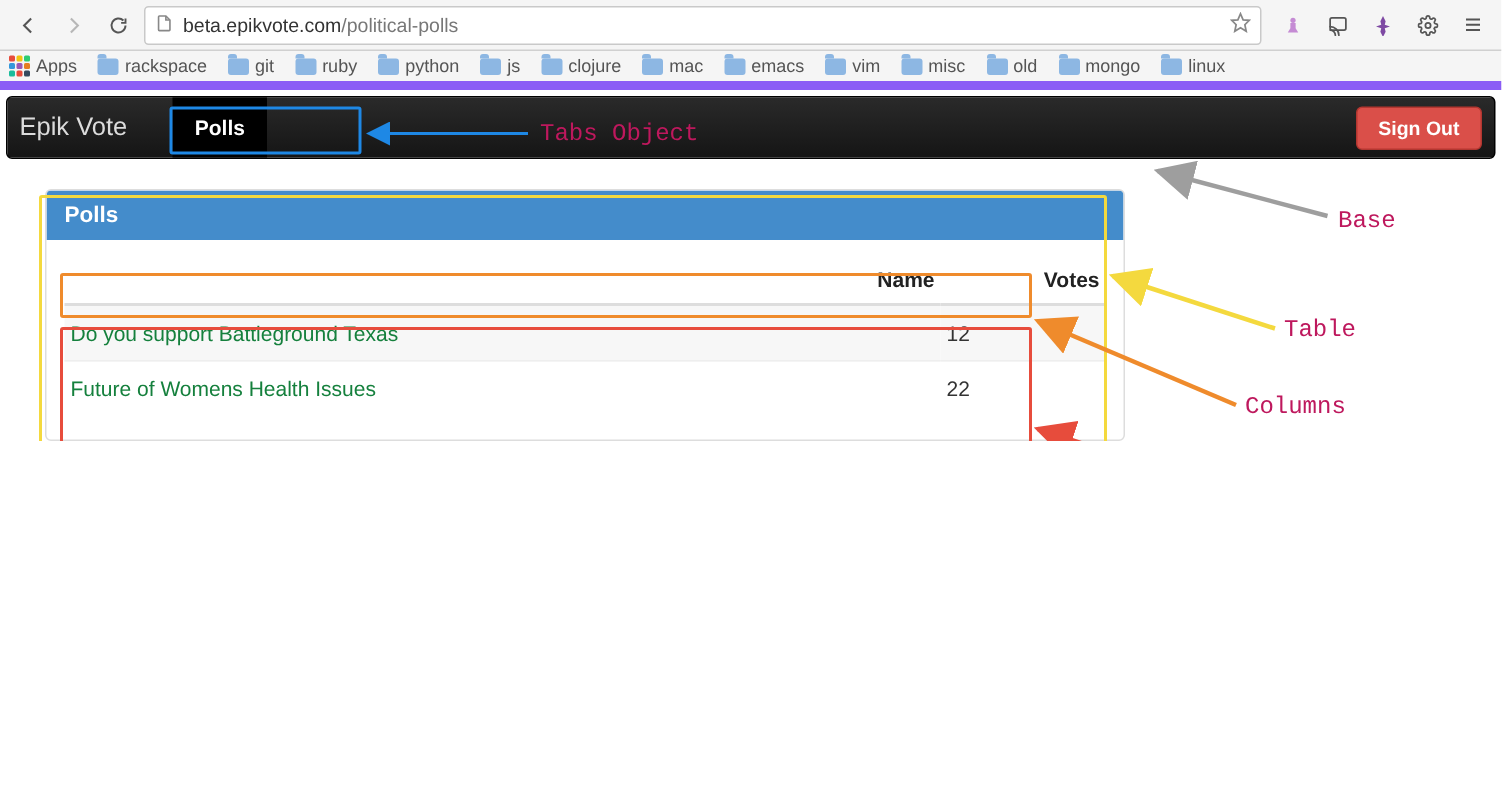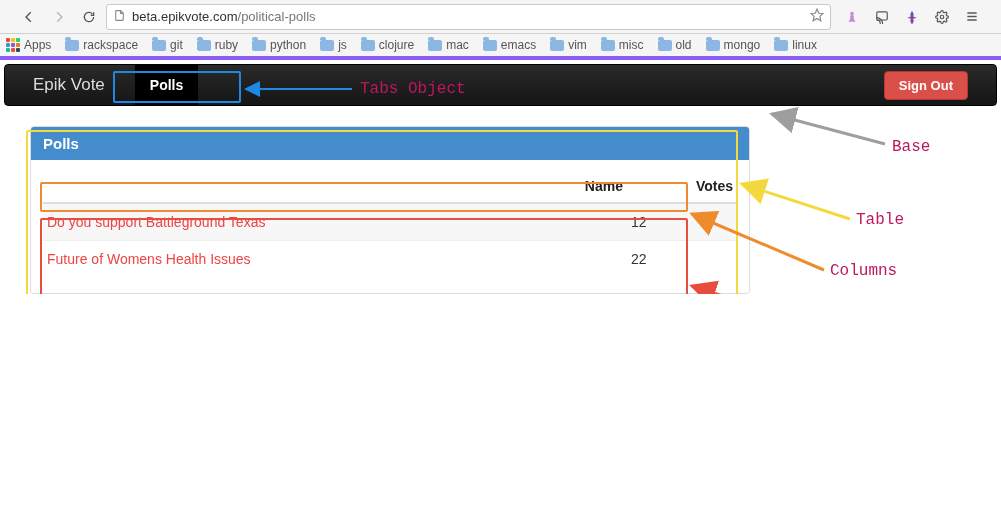--- a/index.html
+++ b/index.html
@@ -1,56 +1,56 @@
 <!DOCTYPE html>
 <html><head>
 <meta charset="utf-8">
 <style>
   html,body{margin:0;padding:0;font-family:"Helvetica Neue",Arial,sans-serif;background:#fff;color:#333}
   *{box-sizing:border-box}
 
   
-  .chrome-toolbar{height:34px;background:#f5f5f5;border-bottom:1px solid #d0d0d0;display:flex;align-items:center;padding:0 16px;gap:4px}
+  .chrome-toolbar{height:34px;background:#f5f5f5;border-bottom:1px solid #d0d0d0;display:flex;align-items:center;padding:0 6px;gap:4px}
   .tb-btn{width:26px;height:26px;border:none;background:transparent;border-radius:3px;display:flex;align-items:center;justify-content:center;color:#555}
   .tb-btn[disabled]{color:#b7b7b7}
   .tb-btn svg{display:block}
   .omnibox{flex:1 1 auto;height:26px;border:1px solid #c9c9c9;border-radius:3px;background:#fff;display:flex;align-items:center;padding:0 6px;gap:6px;font-size:13px;color:#333}
   .omnibox .page-icon{color:#888}
   .omnibox .url{flex:1 1 auto;white-space:nowrap;overflow:hidden}
   .omnibox .url .host{color:#333}
   .omnibox .url .path{color:#777}
   .omnibox .star{color:#888}
   .right-icons{display:flex;align-items:center;gap:4px;margin-left:4px}
 
-  .bookmarks-bar{height:26px;background:#f5f5f5;border-bottom:4px solid #8b5cf6;display:flex;align-items:center;padding:0 6px;gap:14px;font-size:12px;color:#555}
+  .bookmarks-bar{height:26px;background:#f5f5f5;border-bottom:6px solid #8b5cf6;display:flex;align-items:center;padding:0 6px;gap:14px;font-size:12px;color:#555}
   .bm{display:flex;align-items:center;gap:4px;cursor:default}
   .bm .folder{width:14px;height:11px;background:#8db7e3;border-radius:2px;position:relative}
   .bm .folder::before{content:"";position:absolute;top:-3px;left:0;width:6px;height:3px;background:#8db7e3;border-radius:2px 2px 0 0}
   .apps-grid{width:14px;height:14px;display:grid;grid-template-columns:repeat(3,4px);grid-template-rows:repeat(3,4px);gap:1px}
   .apps-grid span{width:4px;height:4px;border-radius:1px}
 
   
   .app-page{position:relative}
-  .navbar{height:42px;background:linear-gradient(#2a2a2a,#151515);border:1px solid #000;border-radius:4px;margin:4px;display:flex;align-items:center;padding:0 28px;color:#eee;font-size:14px}
+  .navbar{height:42px;background:linear-gradient(#2a2a2a,#151515);border:1px solid #000;border-radius:4px;margin:4px;display:flex;align-items:center;padding:0 8px;color:#eee;font-size:14px}
   .brand{color:#dcdcdc;font-size:17px;margin-right:30px}
   .nav-tabs{display:flex;height:100%;align-items:stretch}
   .nav-tab{display:flex;align-items:center;padding:0 15px;color:#999;font-size:14px;cursor:pointer}
   .nav-tab.active{background:#000;color:#fff;font-weight:600}
   .spacer{flex:1}
   .btn-signout{background:#da4f49;border:1px solid #b33630;color:#fff;font-weight:600;font-size:13px;padding:6px 14px;border-radius:4px}
 
   .container{max-width:720px;margin:20px 0 0 30px}
   .panel{border:1px solid #ddd;border-radius:4px;overflow:hidden;background:#fff}
   .panel-head{background:#448ccb;color:#fff;font-weight:700;padding:8px 12px;font-size:15px}
   .panel-body{padding:10px 12px 16px}
   table.polls{width:100%;border-collapse:collapse;font-size:14px}
   table.polls th{text-align:right;font-weight:700;color:#222;padding:8px 4px;border-bottom:2px solid #ddd}
   table.polls th.votes{width:110px}
   table.polls td{padding:10px 4px;border-top:1px solid #eee}
-  table.polls td.name a{color:#ef4444;text-decoration:none}
+  table.polls td.name a{color:#15803d;text-decoration:none}
   table.polls tbody tr:nth-child(odd){background:#f7f7f7}
 
   
   .anno-box{position:absolute;pointer-events:none;border-style:solid;border-width:2px;border-radius:2px}
   .anno-tabs{border-color:#1e88e5}
   .anno-base{border-color:#f4d93e}
   .anno-cols{border-color:#ef8b2c}
   .anno-rows{border-color:#e74c3c}
   .anno-label{position:absolute;font-family:"Courier New",monospace;font-size:16px;color:#be185d;pointer-events:none;white-space:nowrap}
   svg.anno-svg{position:absolute;left:0;top:0;pointer-events:none}

